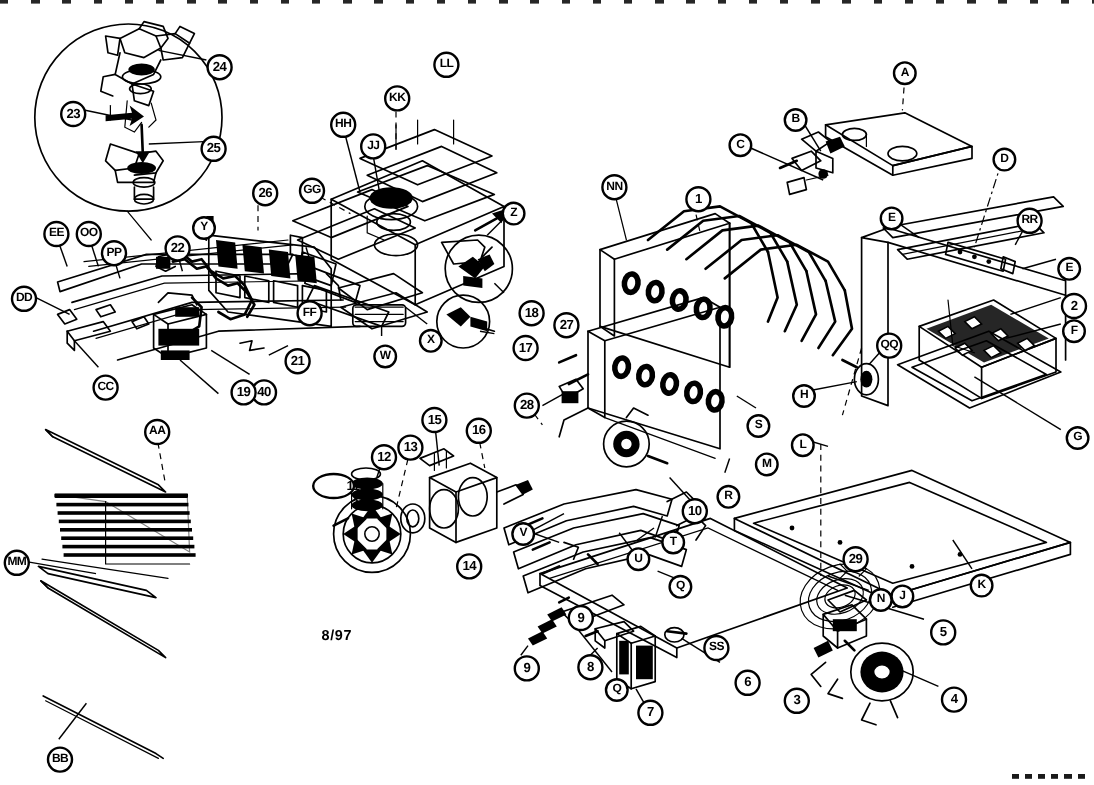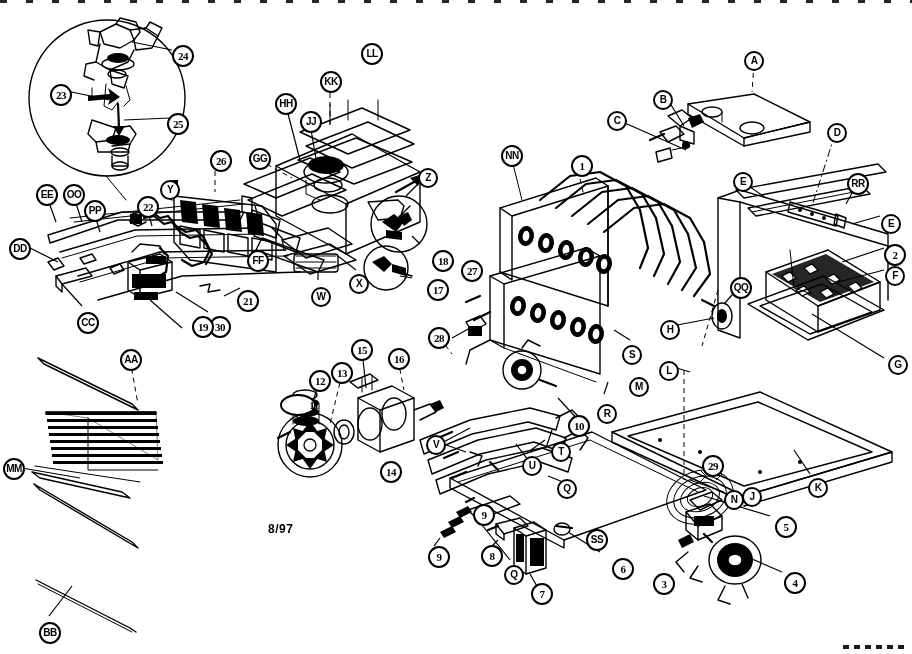--- a/index.html
+++ b/index.html
@@ -19,21 +19,21 @@
     background:#fff;
     color:#000;
     font-family:"Liberation Sans",sans-serif;
     font-weight:bold;
     display:flex;align-items:center;justify-content:center;
     box-sizing:border-box;
     letter-spacing:-0.5px;
     line-height:1;
     user-select:none;
   }
-  .c-num{width:22px;height:22px;font-size:11px;font-family:Liberation Serif, serif;}
+  .c-num{width:22px;height:22px;font-size:11px;}
   .c-let{width:20px;height:20px;font-size:10px;}
   .c-let2{width:22px;height:22px;font-size:10px;}
   .plain{
     position:absolute;
     font-family:"Liberation Sans",sans-serif;
     font-weight:bold;
     color:#000;
     user-select:none;
   }
   #datestamp{font-size:12px;letter-spacing:0.5px;}
@@ -615,34 +615,34 @@
       <div class="callout c-let2" style="left: 77px; top: 312px;">CC</div>
       <div class="callout c-let2" style="left: 120px; top: 349px;">AA</div>
       <div class="callout c-let2" style="left: 3px; top: 458px;">MM</div>
       <div class="callout c-let2" style="left: 39px; top: 622px;">BB</div>
       <div class="callout c-num" style="left: 137px; top: 196px;">22</div>
       <div class="callout c-let" style="left: 160px; top: 180px;">Y</div>
       <div class="callout c-num" style="left: 210px; top: 150px;">26</div>
       <div class="callout c-let2" style="left: 249px; top: 148px;">GG</div>
       <div class="callout c-let2" style="left: 247px; top: 250px;">FF</div>
       <div class="callout c-num" style="left: 237px; top: 290px;">21</div>
-      <div class="callout c-num" style="left: 209px; top: 316px;">30</div>
+      <div class="callout c-num" style="left: 209px; top: 316px;">40</div>
       <div class="callout c-num" style="left: 176px; top: 316px; margin-left: 16px;">19</div>
       <div class="callout c-let2" style="left: 275px; top: 93px;">HH</div>
       <div class="callout c-let2" style="left: 320px; top: 71px;">KK</div>
       <div class="callout c-let2" style="left: 361px; top: 43px;">LL</div>
       <div class="callout c-let2" style="left: 300px; top: 111px;">JJ</div>
       <div class="callout c-let" style="left: 311px; top: 287px;">W</div>
       <div class="callout c-let" style="left: 349px; top: 274px;">X</div>
       <div class="callout c-let" style="left: 418px; top: 168px;">Z</div>
       <div class="callout c-num" style="left: 432px; top: 250px;">18</div>
       <div class="callout c-num" style="left: 427px; top: 279px;">17</div>
       <div class="callout c-num" style="left: 461px; top: 260px;">27</div>
       <div class="callout c-num" style="left: 428px; top: 327px;">28</div>
-      <div class="callout c-num" style="left: 280px; top: 394px; padding-left: 32px;">11</div>
+      <div class="callout c-num" style="left: 260px; top: 394px; padding-left: 32px;">11</div>
       <div class="callout c-num" style="left: 309px; top: 370px;">12</div>
       <div class="callout c-num" style="left: 331px; top: 362px;">13</div>
       <div class="callout c-num" style="left: 351px; top: 339px;">15</div>
       <div class="callout c-num" style="left: 388px; top: 348px;">16</div>
       <div class="callout c-num" style="left: 380px; top: 461px;">14</div>
       <div class="callout c-let2" style="left: 501px; top: 145px;">NN</div>
       <div class="callout c-let" style="left: 607px; top: 111px;">C</div>
       <div class="callout c-let" style="left: 653px; top: 90px;">B</div>
       <div class="callout c-let" style="left: 744px; top: 51px;">A</div>
       <div class="callout c-let" style="left: 827px; top: 123px;">D</div>

